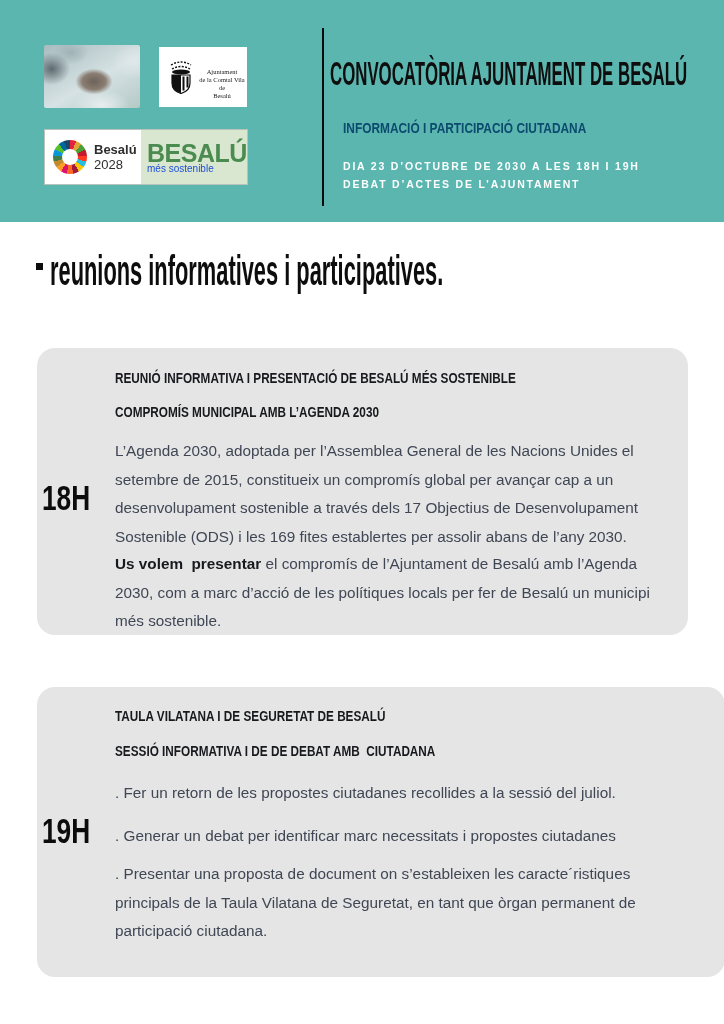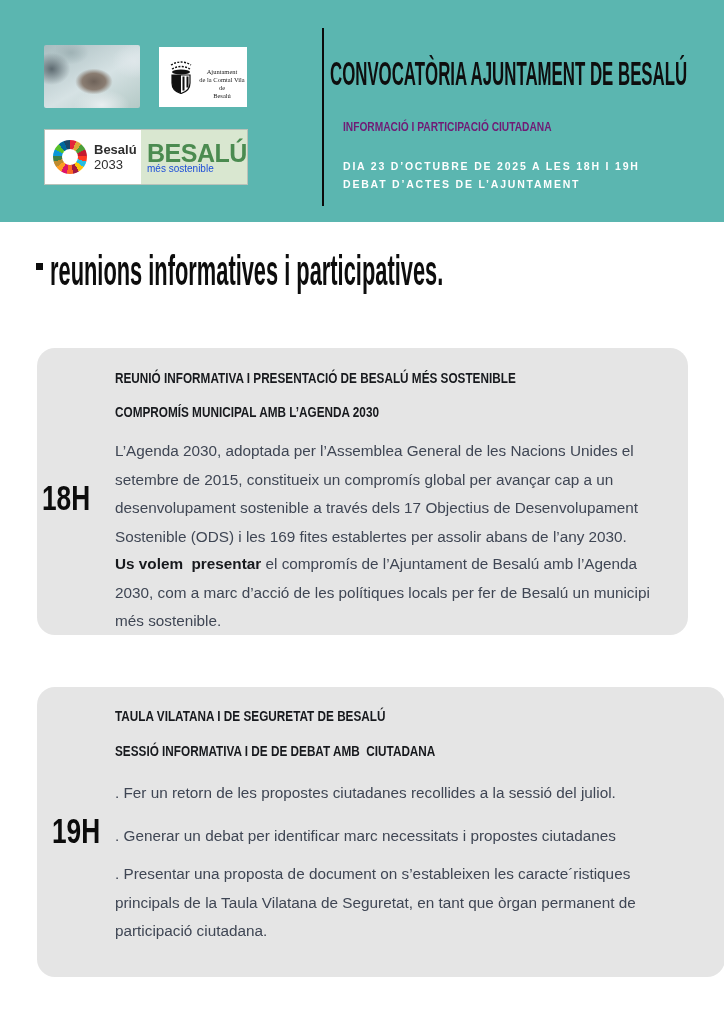--- a/index.html
+++ b/index.html
@@ -44,37 +44,37 @@
 
   .cond{display:inline-block;transform-origin:0 50%;white-space:nowrap;}
   .sx47{transform:scaleX(0.51);}
   .sx55{transform:scaleX(0.52);}
   .sx75{transform:scaleX(0.75);}
   .sx84{transform:scaleX(0.84);}
   .sx85{transform:scaleX(0.85);}
 
   .title{position:absolute;left:330px;top:57px;margin:0;font-size:33px;line-height:34px;
     font-weight:800;color:#0e0e0e;}
-  .subtitle{position:absolute;left:343px;top:120px;font-size:12px;font-weight:700;color:#701a75;}
+  .subtitle{position:absolute;left:343px;top:120px;font-size:14px;font-weight:700;color:#0c4a6e;}
   .dates{position:absolute;left:343px;top:158px;font-size:10.5px;font-weight:700;
     letter-spacing:1.8px;color:#fdfefe;line-height:17.5px;}
 
   
   .bullet{position:absolute;left:36px;top:263px;width:7px;height:7px;background:#0d0d0d;
     overflow:hidden;color:transparent;}
   .heading{position:absolute;left:50px;top:248px;margin:0;font-size:42px;line-height:46px;
     font-weight:800;color:#0d0d0d;}
 
   .card{position:absolute;left:37px;width:651px;background:#e5e5e5;border-radius:18px;}
   .card1{top:348px;height:287px;}
   .card2{top:687px;height:290px;padding-left:37px;}
 
   .time{position:absolute;font-size:35px;line-height:35px;font-weight:900;color:#0c0c0c;}
   .time1{left:42px;top:480px;}
-  .time2{left:52px;top:813px;}
+  .time2{left:42px;top:813px;}
 
   .cblock{position:absolute;left:78px;width:556px;}
   .ctitle{font-size:14px;font-weight:700;color:#17191d;line-height:17px;}
   .cbody{font-size:15.3px;line-height:28.5px;color:#3f4654;margin:0;}
   .cbody b{font-weight:700;color:#17191d;}
   .closing{font-size:15.3px;line-height:20px;font-weight:700;color:#17191d;}
 
   .c1-t1{top:22px;} .c1-t2{top:56px;} .c1-p1{top:89px;} .c1-p2{top:202px;}
   .c2-t1{top:21px;} .c2-t2{top:56px;} .c2-i1{top:92px;} .c2-i2{top:135px;}
   .c2-i3{top:173px;} .c2-cl{top:255px;}
@@ -105,37 +105,37 @@
       </div>
     </div>
 
     <div class="logo-b2030">
       <div class="b2030-left">
         <div class="sdg-wheel">
             <i></i>
           </div>
         <div class="b2030-text">
           <div class="bn">Besalú</div>
-          <div>2033</div>
+          <div>2028</div>
         </div>
       </div>
       <div class="b2030-right">
         <div class="b2030-big">BESALÚ</div>
         <div class="b2030-sub">més sostenible</div>
       </div>
     </div>
 
     <div class="vline"></div>
 
     <h1 class="title"><span class="cond sx47">CONVOCATÒRIA AJUNTAMENT DE BESALÚ</span></h1>
 
     <div class="subtitle"><span class="cond sx85">INFORMACIÓ I PARTICIPACIÓ CIUTADANA</span></div>
 
     <div class="dates">
-      <div>DIA 23 D’OCTUBRE DE 2025 A LES 18H I 19H</div>
+      <div>DIA 23 D’OCTUBRE DE 2030 A LES 18H I 19H</div>
       <div>DEBAT D’ACTES DE L’AJUNTAMENT</div>
     </div>
   </header>
 
   <span class="bullet">·</span>
   <h2 class="heading"><span class="cond sx55">reunions informatives i participatives.</span></h2>
 
   <section class="card card1">
     <div class="cblock ctitle c1-t1"><span class="cond sx84">REUNIÓ INFORMATIVA I PRESENTACIÓ DE BESALÚ MÉS SOSTENIBLE</span></div>
     <div class="cblock ctitle c1-t2"><span class="cond sx84">COMPROMÍS MUNICIPAL AMB L’AGENDA 2030</span></div>

